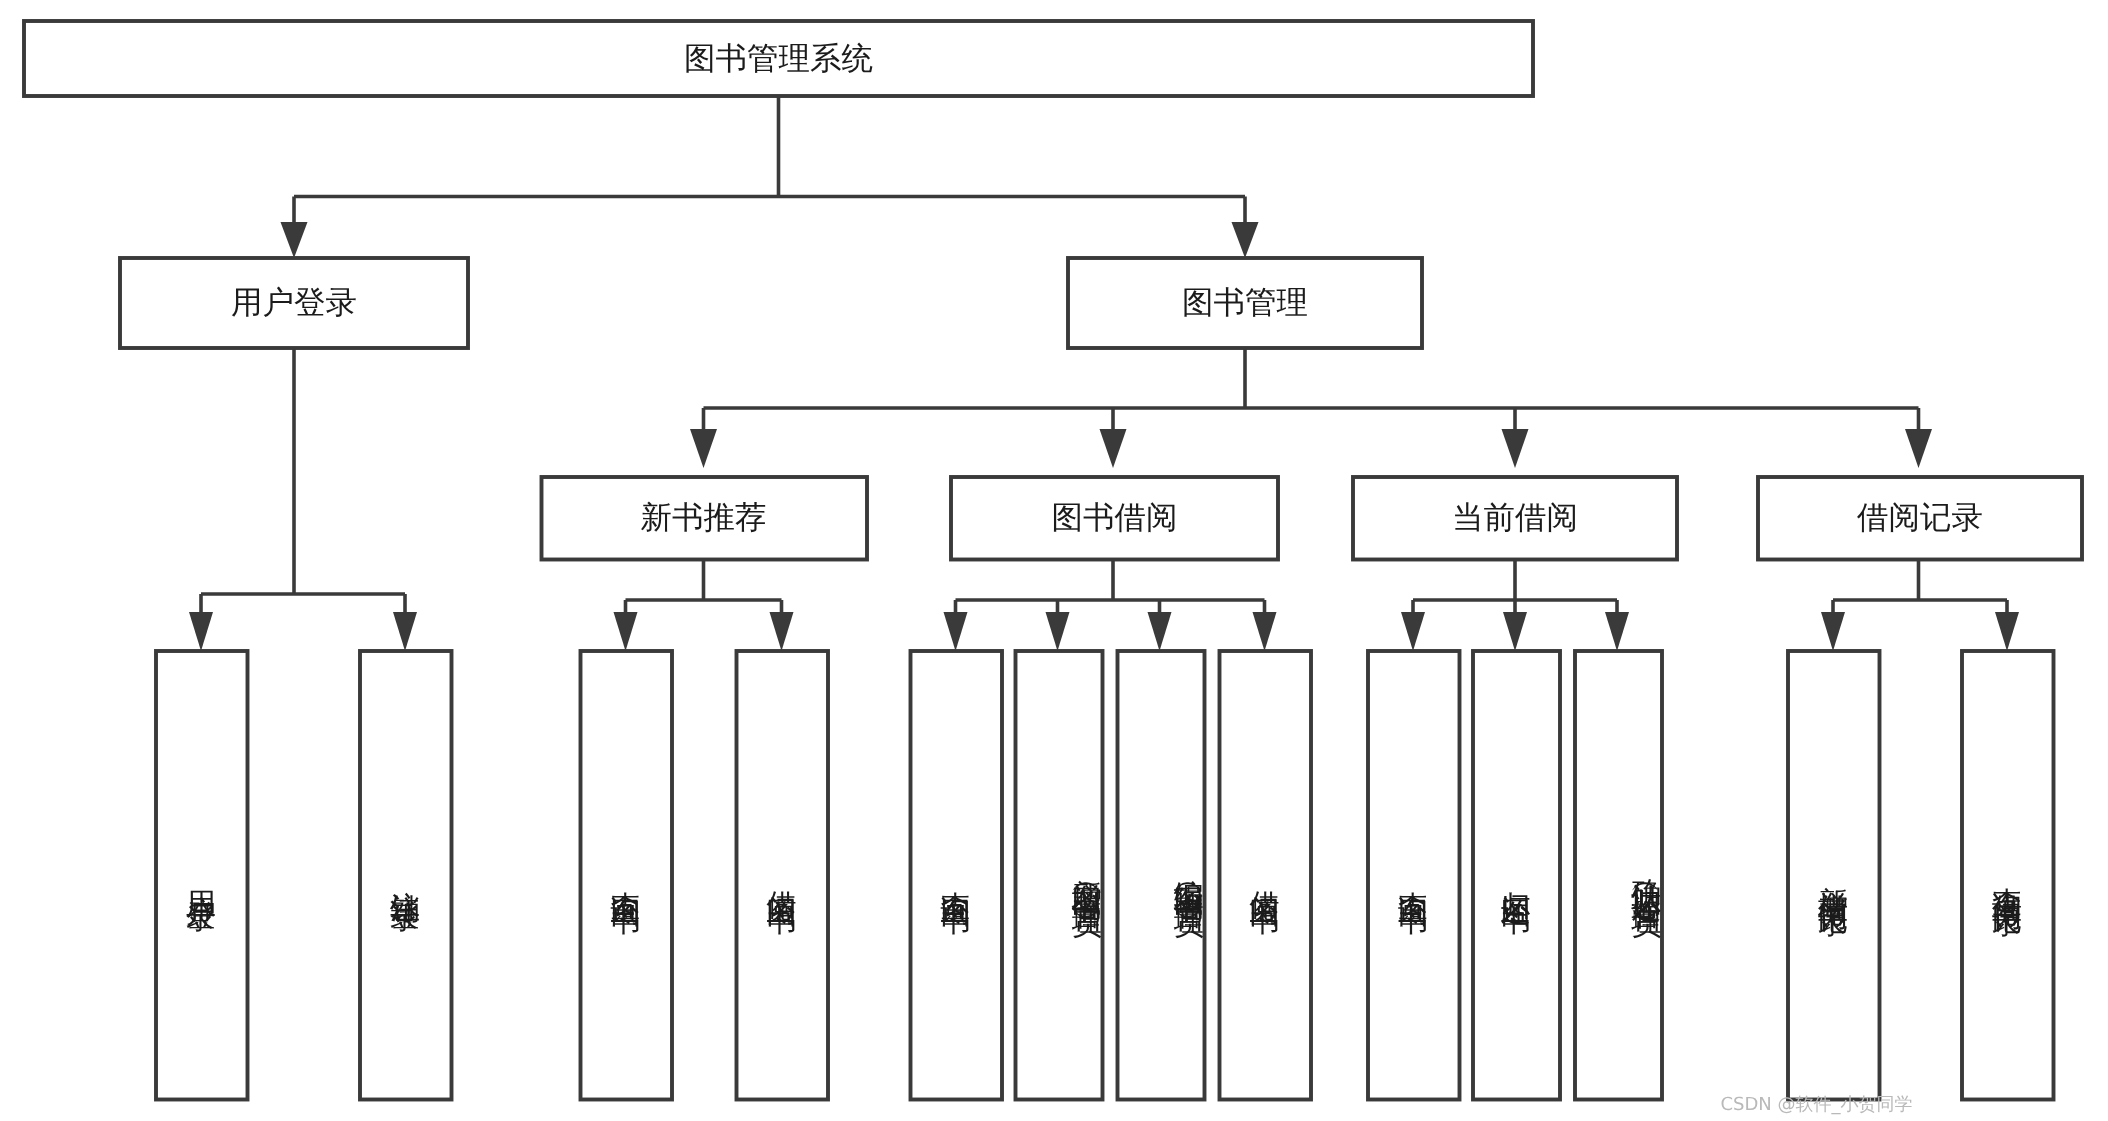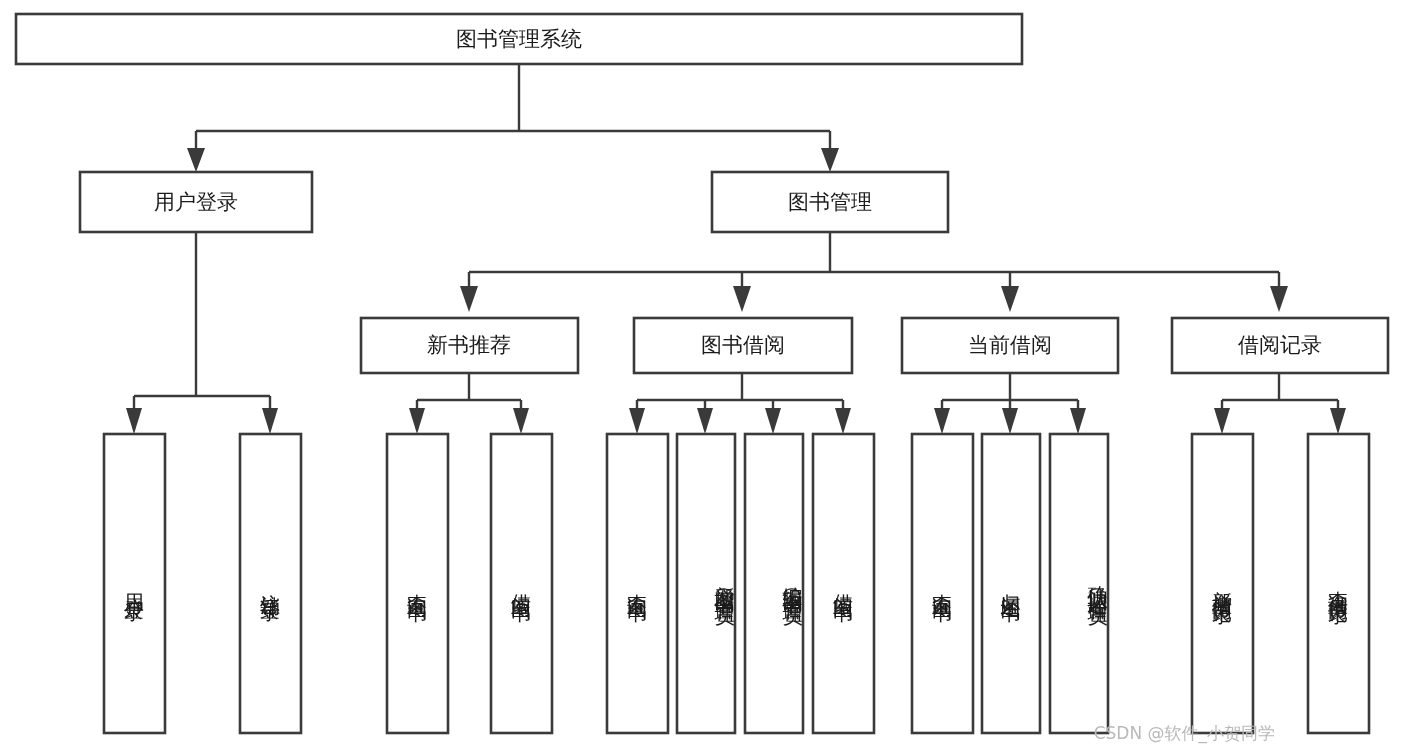--- a/index.html
+++ b/index.html
@@ -62,21 +62,21 @@
     align-items: center;
     justify-content: center;
     white-space: nowrap;
     pointer-events: none;
   }
   .watermark {
     position: absolute;
     right: 8px;
     bottom: 2px;
     font-family: "DejaVu Sans", "Liberation Sans", sans-serif;
-    font-size: 17px;
+    font-size: 12px;
     color: #b9b9b9;
     white-space: nowrap;
     user-select: none;
   }
 </style>
 </head>
 <body>
 
 <div id="diagram-root">
 

